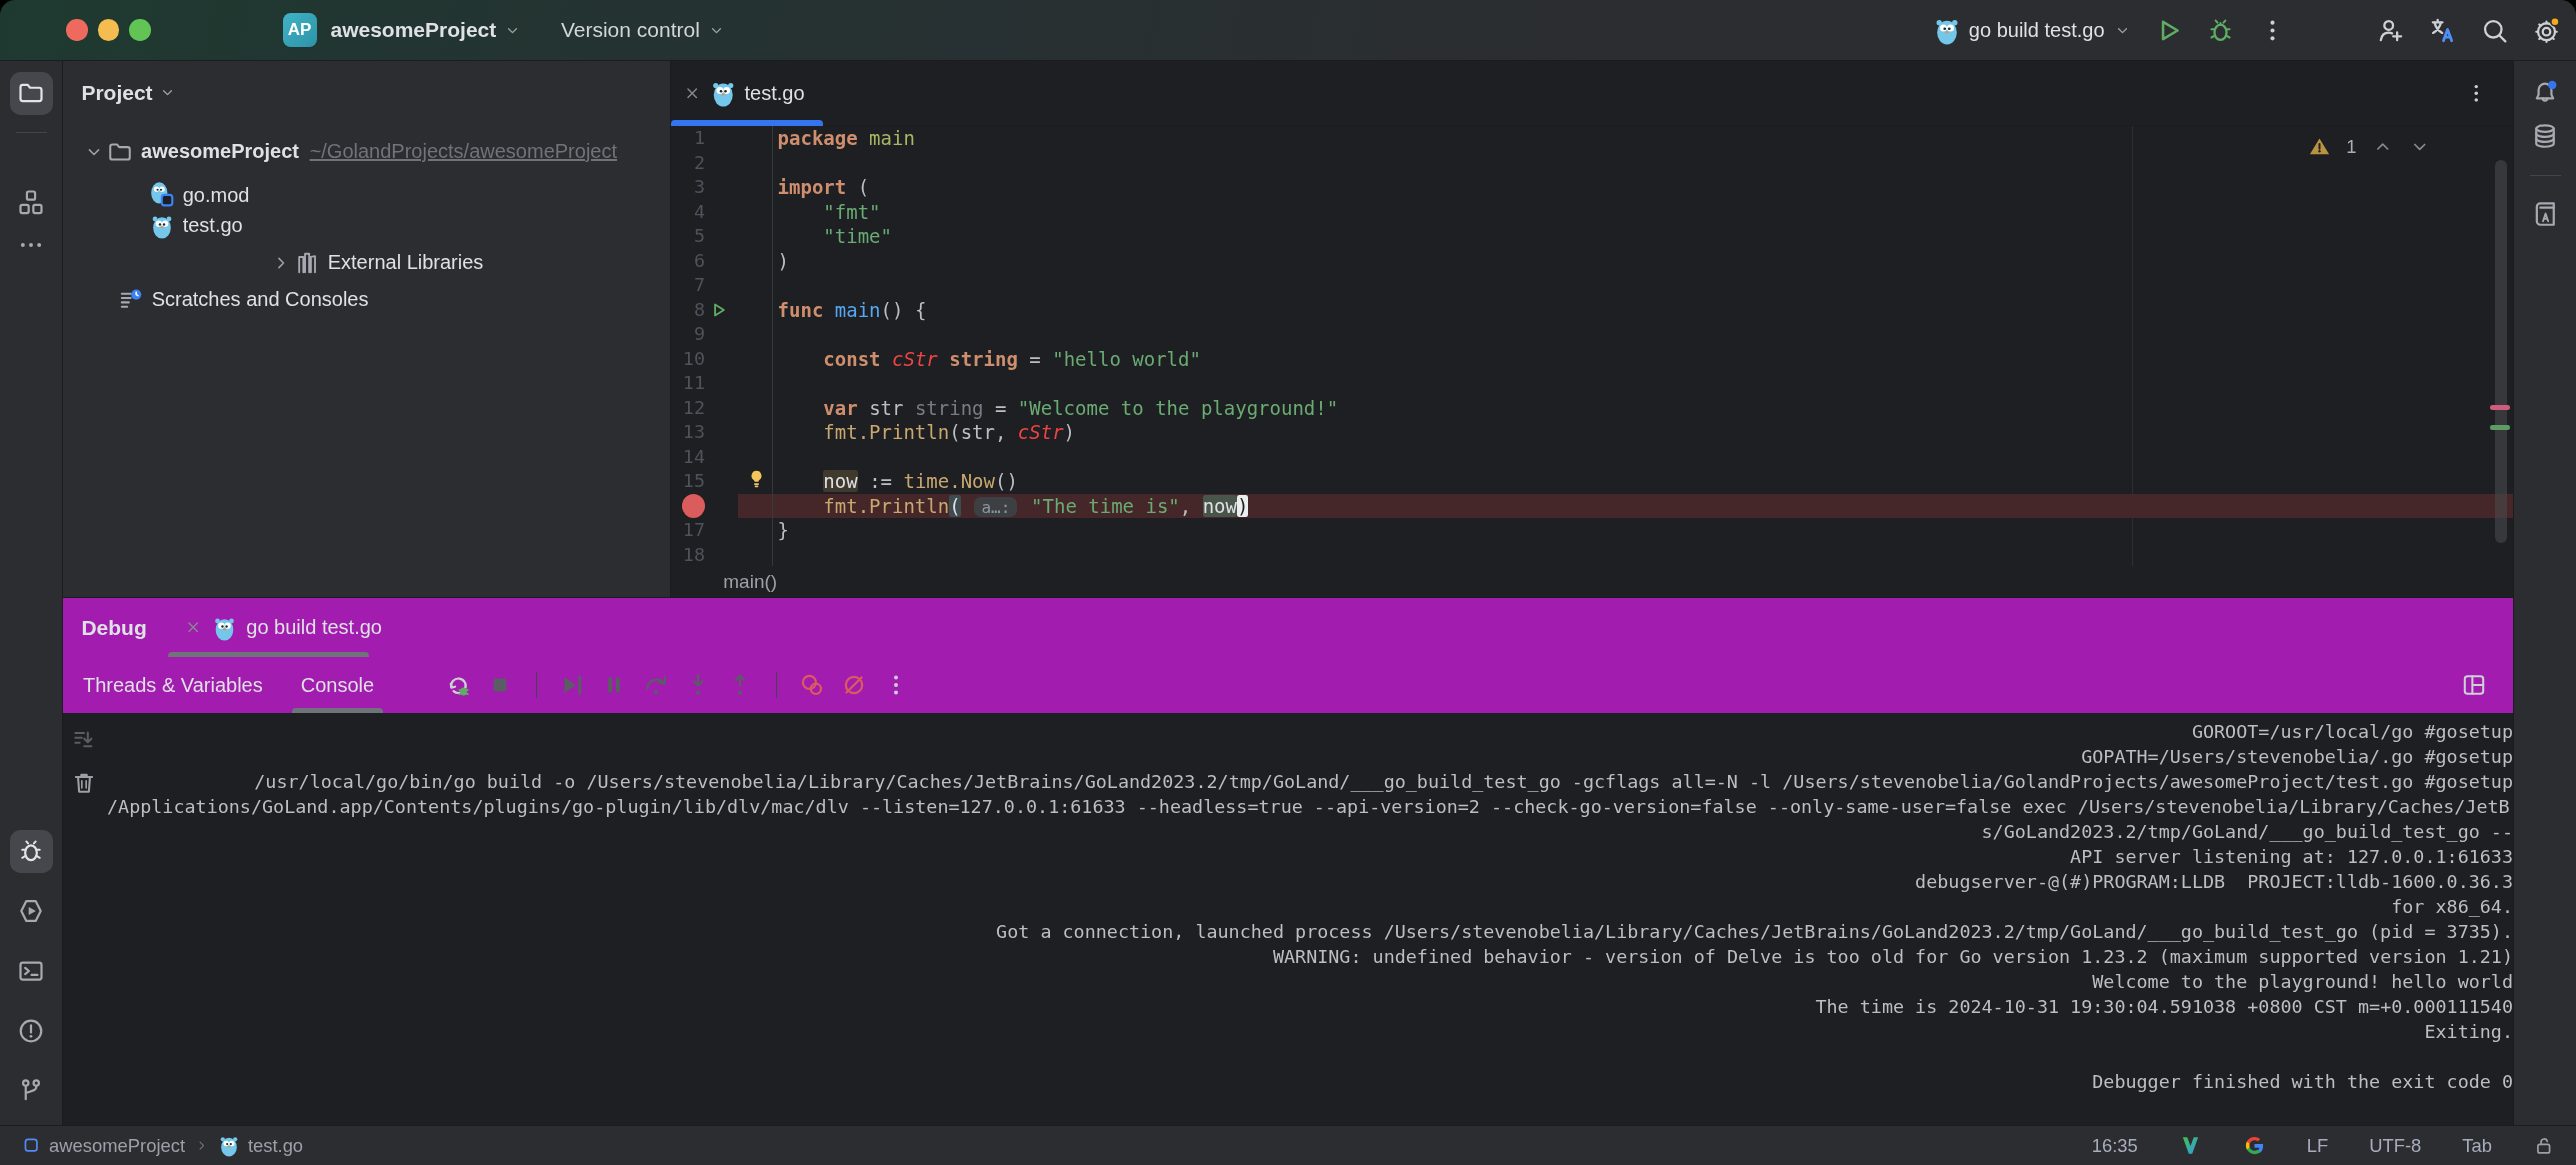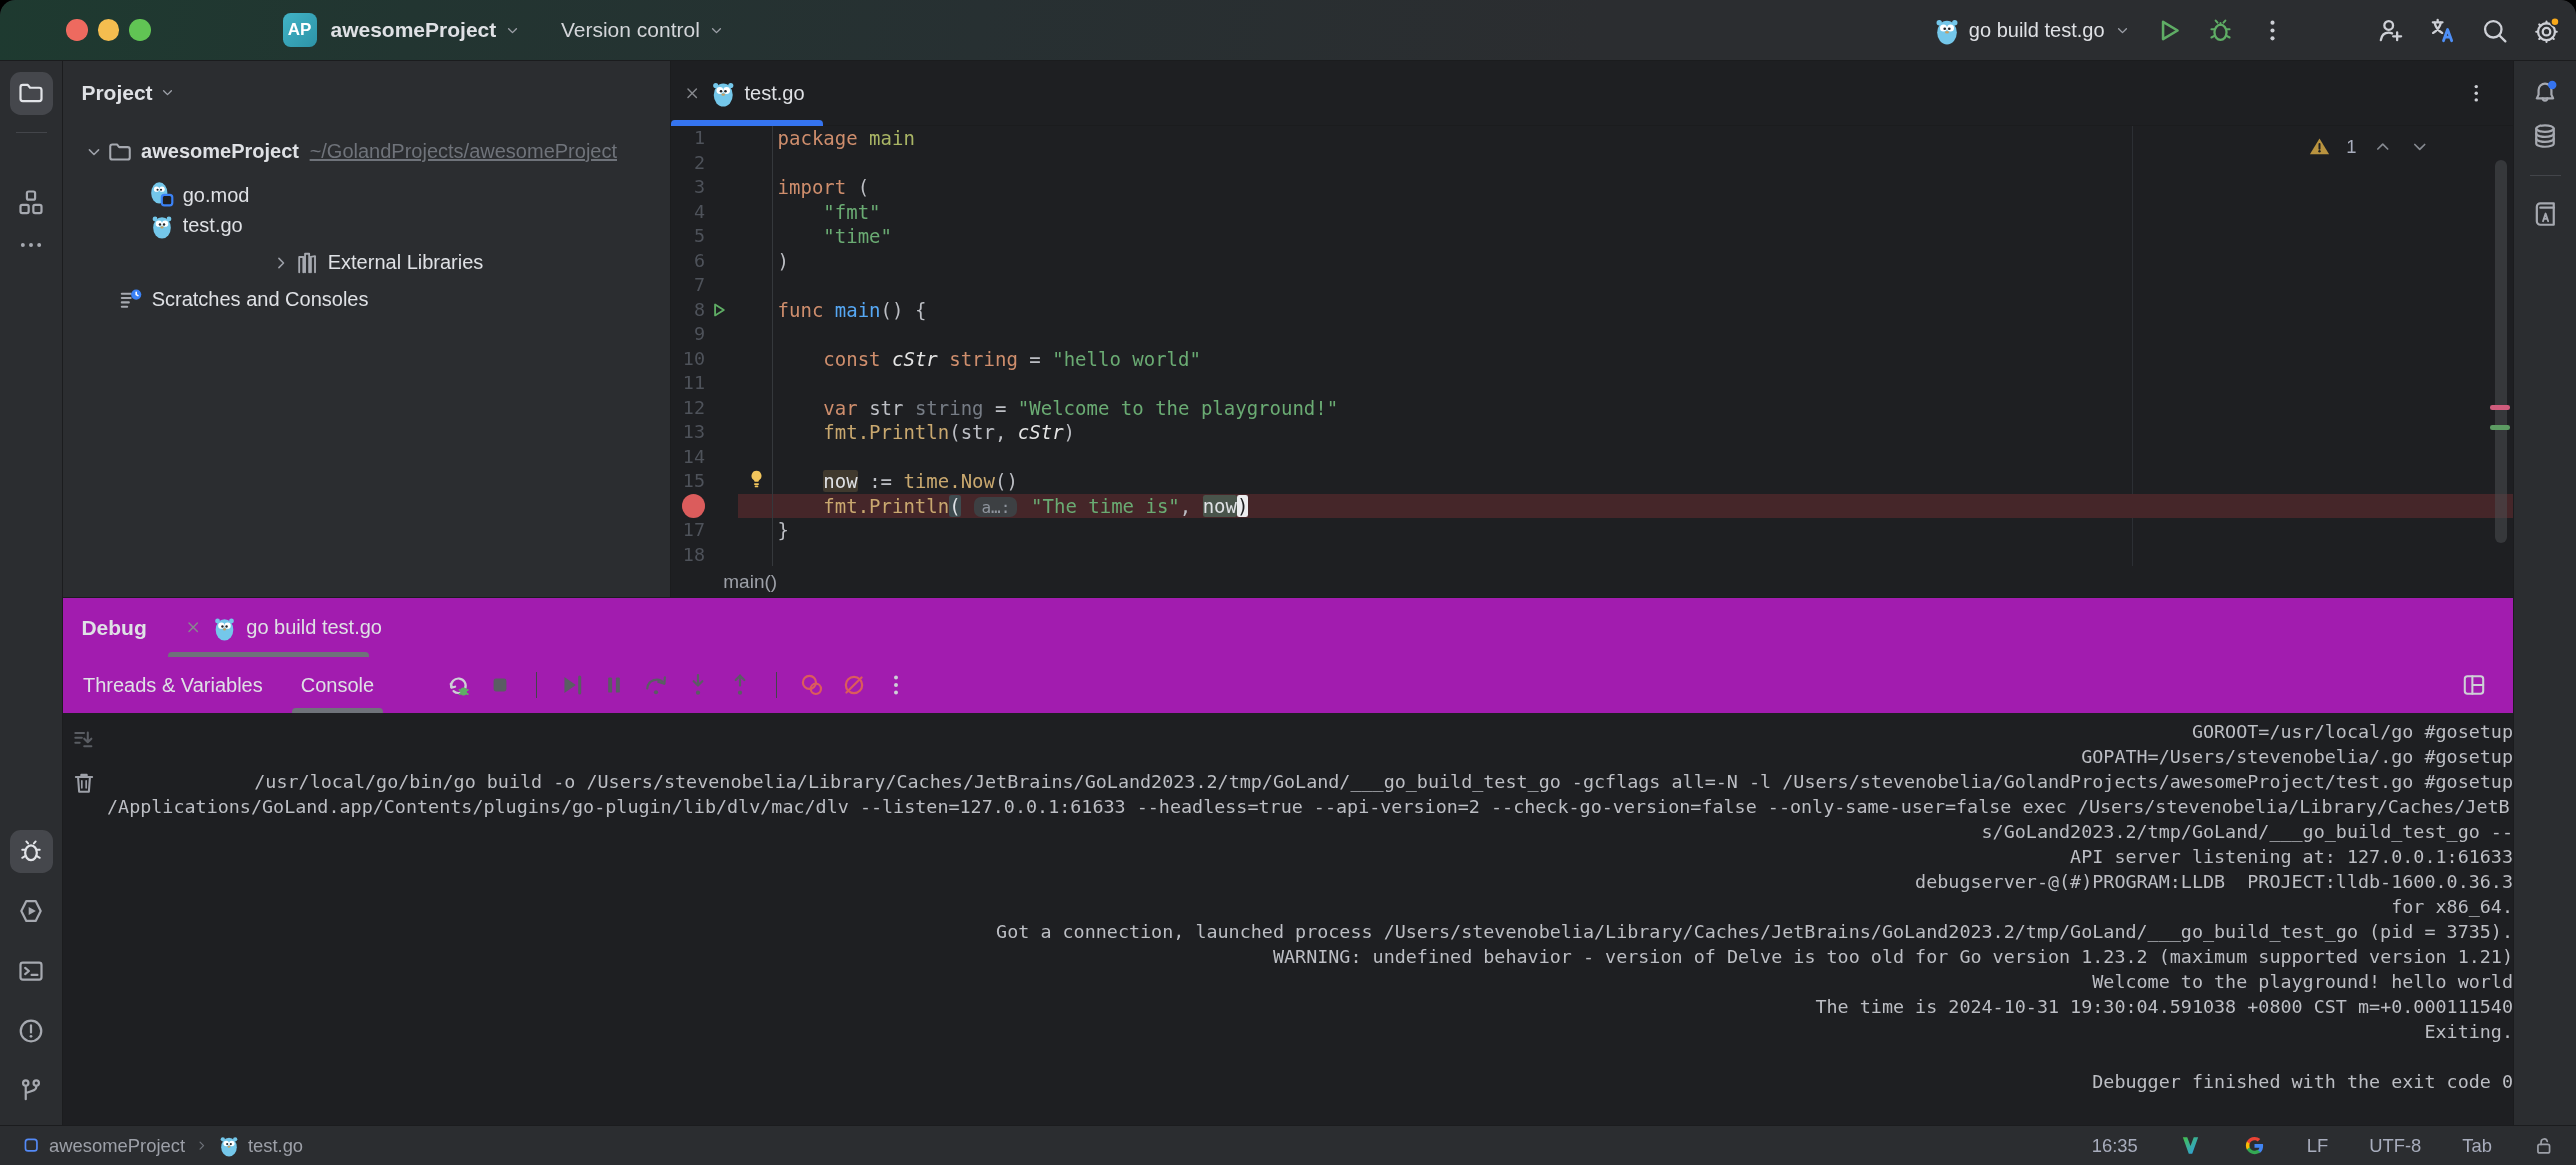--- a/index.html
+++ b/index.html
@@ -66,22 +66,22 @@
   .ed-body{flex:1;position:relative;overflow:hidden;}
   .mguide{position:absolute;left:1461px;top:0;height:443px;width:0.8px;background:#2C2F34;}
   .cl{display:flex;height:24.5px;line-height:24.5px;font-family:"DejaVu Sans Mono",monospace;font-size:19px;position:relative;}
   .cl .ln{width:34px;text-align:right;color:#4E525A;font-size:18.4px;flex-shrink:0;position:relative;z-index:2;}
   .cl .gut{width:67px;flex-shrink:0;position:relative;z-index:2;display:flex;align-items:center;}
   .cl .ct{border-left:0.8px solid #35383C;padding-left:4.6px;white-space:pre;flex:1;position:relative;z-index:2;min-width:0;}
   .cl.bpline::before{content:'';position:absolute;left:67px;right:0;top:0;bottom:0;background:#452629;z-index:1;}
   .bp-dot{display:inline-block;width:23px;height:24px;border-radius:50%;background:#DB5C5C;vertical-align:-4.6px;}
   .gut .ic.runt{width:20px;height:20px;margin-left:3.1px;}
   .gut .ic.bulb{width:23px;height:26px;margin-left:40px;margin-top:-6.1px;}
-  .tk-kw{color:#CF8E6D;} .tk-str{color:#6AAB73;} .tk-pkg{color:#A9B565;} .tk-fn{color:#56A8F5;}
-  .tk-call{color:#C9A86F;} .tk-cst{color:#e5e5e5;font-style:italic;} .tk-pl{color:#BCBEC4;} .tk-dim{color:#767C85;}
+  .tk-kw{color:#CF8E6D;font-weight:bold;} .tk-str{color:#6AAB73;} .tk-pkg{color:#A9B565;} .tk-fn{color:#56A8F5;}
+  .tk-call{color:#C9A86F;} .tk-cst{color:#ef4444;font-style:italic;} .tk-pl{color:#BCBEC4;} .tk-dim{color:#767C85;}
   .tk-chip{background:#3D4043;color:#8E949D;border-radius:7px;padding:0.8px 7px;font-size:16px;margin:0 2.3px;}
   .tk-w15{background:#40392E;border-radius:2.3px;}
   .tk-phl{background:#3E4B4F;border-radius:2.3px;}
   .tk-sel2{background:#49544B;border-radius:2.3px;}
   .tk-caret{background:#ECEDEF;color:#1E1F22;border-radius:2.3px;}
   .lint{position:absolute;top:9.2px;right:83px;display:flex;align-items:center;gap:15.3px;z-index:3;}
   .lint .cnt{font-size:18.4px;color:#A8ADBD;}
   .lint .ic{width:21.5px;height:21.5px;color:#868A91;}
   .sb{position:absolute;right:6.1px;top:34px;width:12.3px;height:383px;background:#4A4D51;opacity:.55;border-radius:6.1px;z-index:2;}
   .mk{position:absolute;right:3.1px;width:20px;height:5.4px;border-radius:2.3px;z-index:3;}

